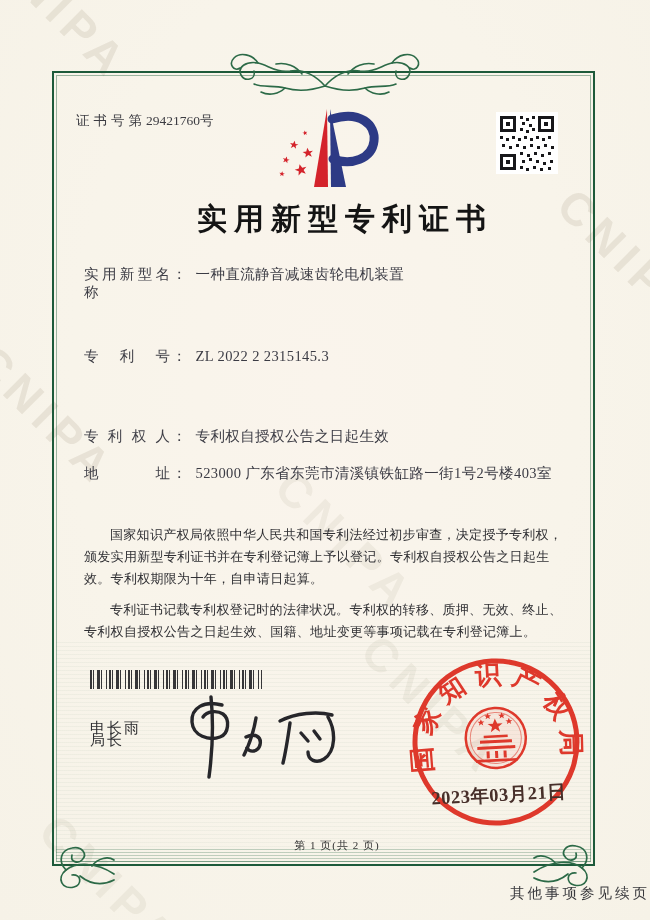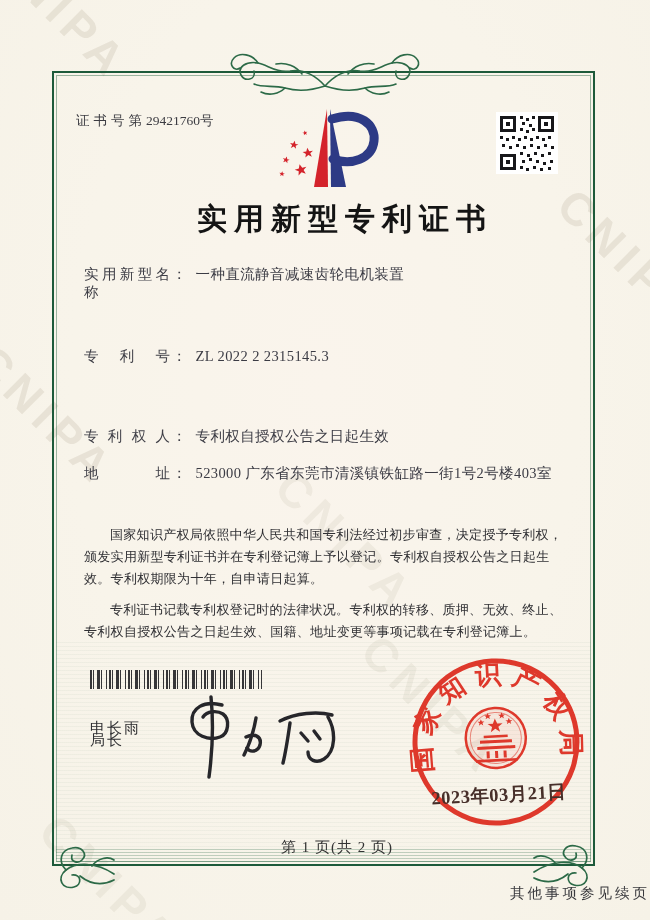--- a/index.html
+++ b/index.html
@@ -68,21 +68,21 @@
       #1c1c20 3px 4px, transparent 4px 7px,
       #1c1c20 7px 10px, transparent 10px 11px,
       #1c1c20 11px 12px, transparent 12px 16px,
       #1c1c20 16px 17px, transparent 17px 19px);
   }
   .director { position:absolute; left:90px; z-index:3; font-family:"Liberation Sans","DejaVu Sans",sans-serif; font-size:15px; color:#2e2e31; letter-spacing:2px; }
   .director.t1 { top:731px; }
   .director.t2 { top:719px; }
   .sig { position:absolute; left:168px; top:690px; z-index:3; }
   .seal { position:absolute; left:408px; top:654px; z-index:4; transform:rotate(-3deg); opacity:.93; }
-  .page-num { position:absolute; left:0; right:0; top:838px; text-align:center; font-size:15px; color:#333; z-index:3; letter-spacing:1px;margin-left:24px; }
+  .page-num { position:absolute; left:0; right:0; top:838px; text-align:center; font-size:11px; color:#333; z-index:3; letter-spacing:1px;margin-left:24px; }
   .footer-note { position:absolute; left:0; right:0; top:884px; text-align:right; font-size:14.5px; color:#39393d; letter-spacing:3px; z-index:3; }
 </style>
 </head>
 <body>
 
 <div class="page">
 
   <div class="wm" style="left:-28px; top:-18px;">CNIPA</div>
   <div class="wm" style="left:592px; top:-26px;">CNIPA</div>
   <div class="wm" style="left:540px; top:232px;">CNIPA</div>

